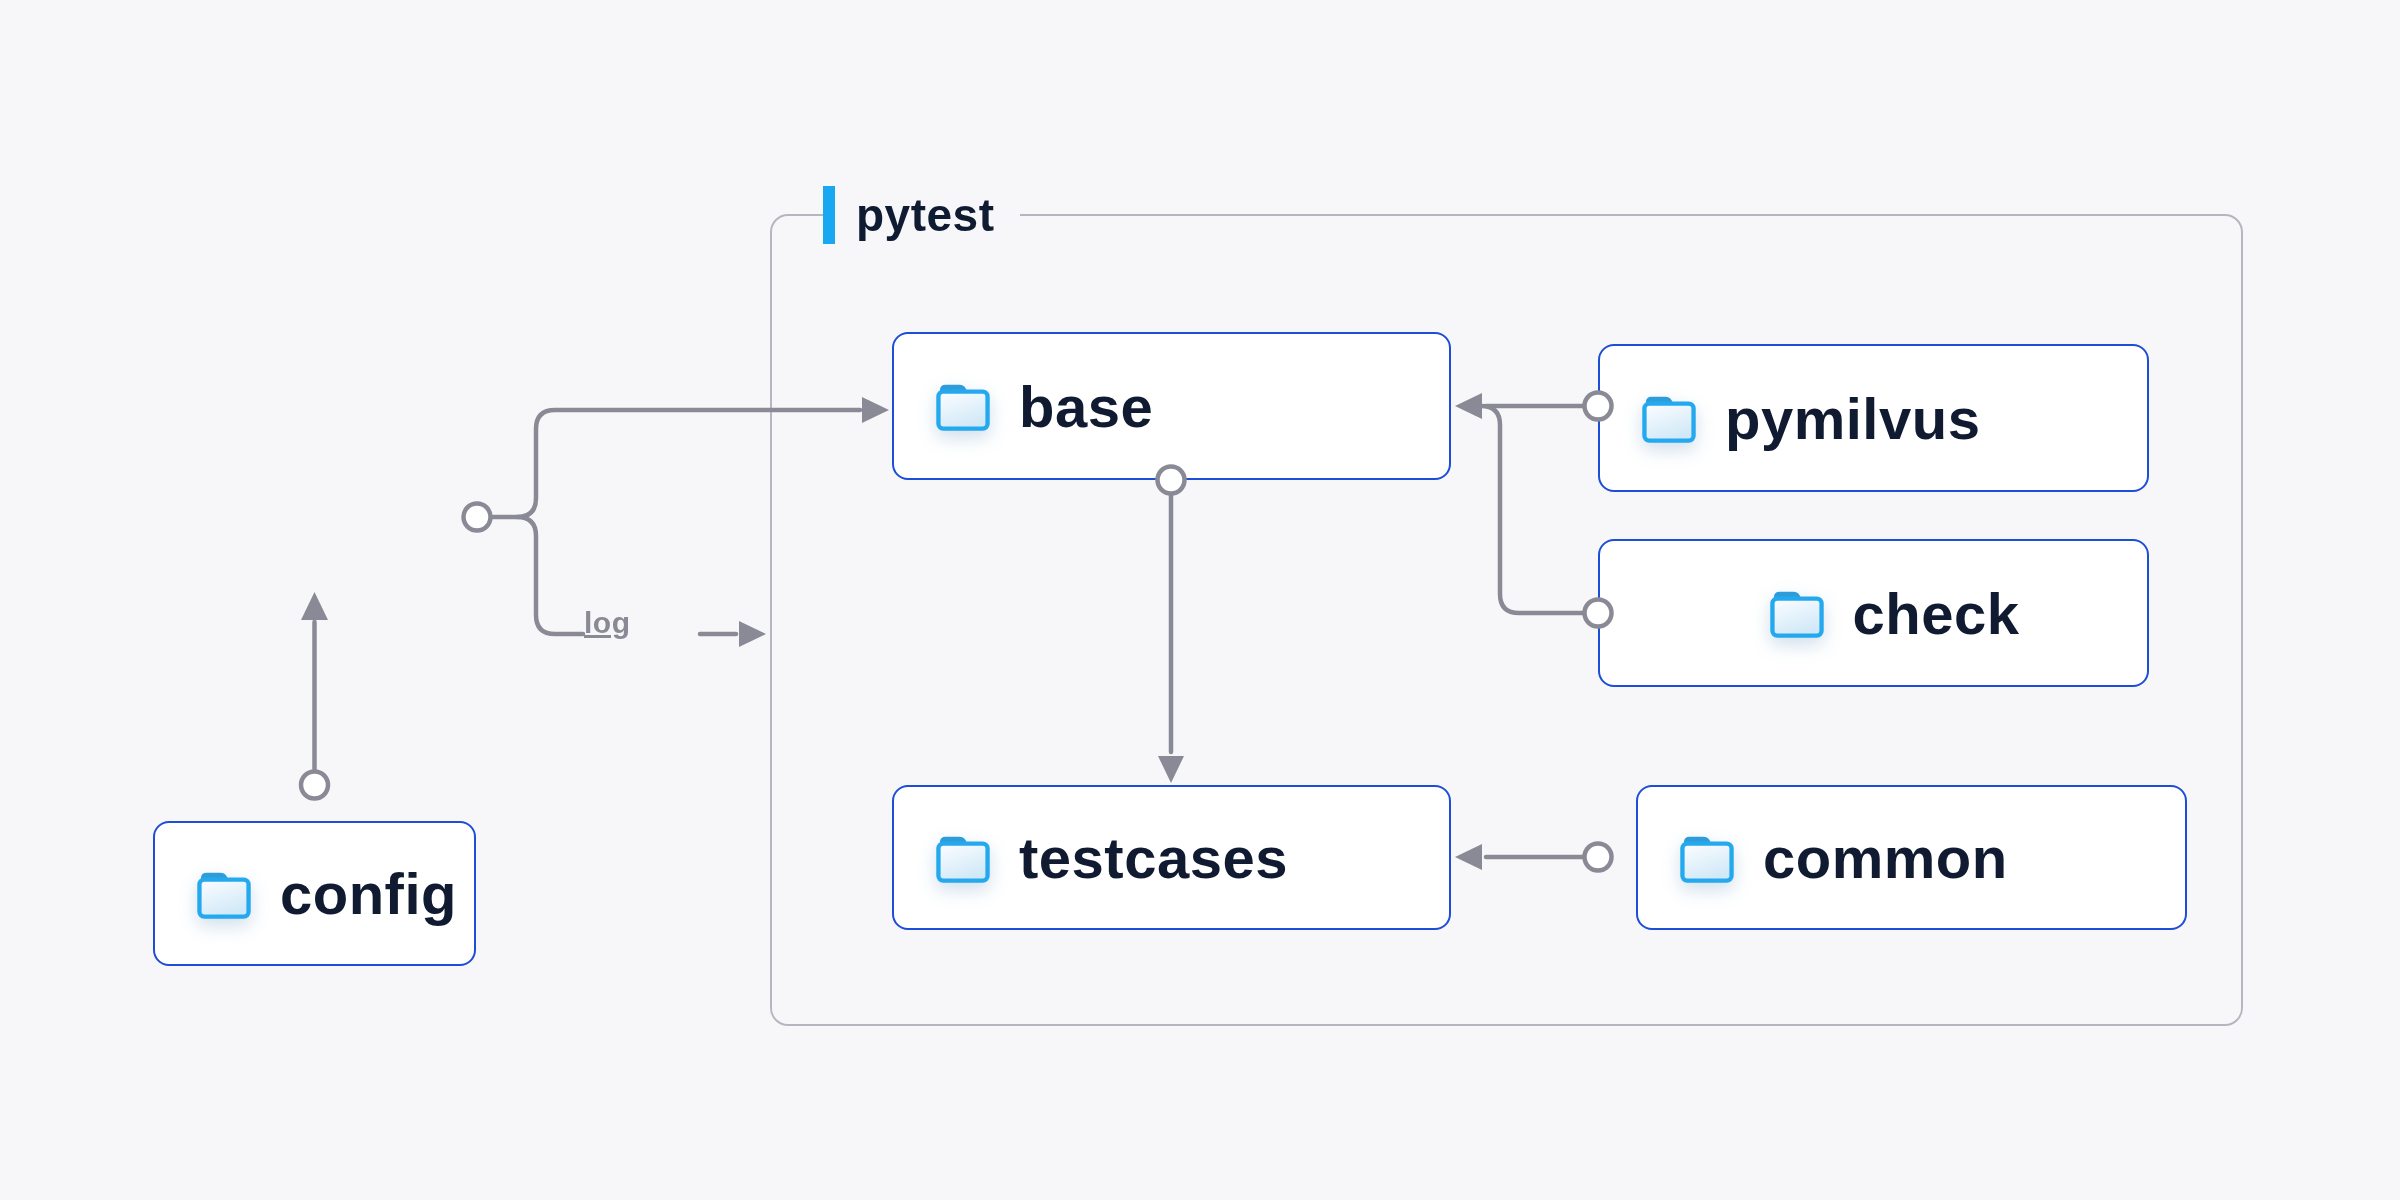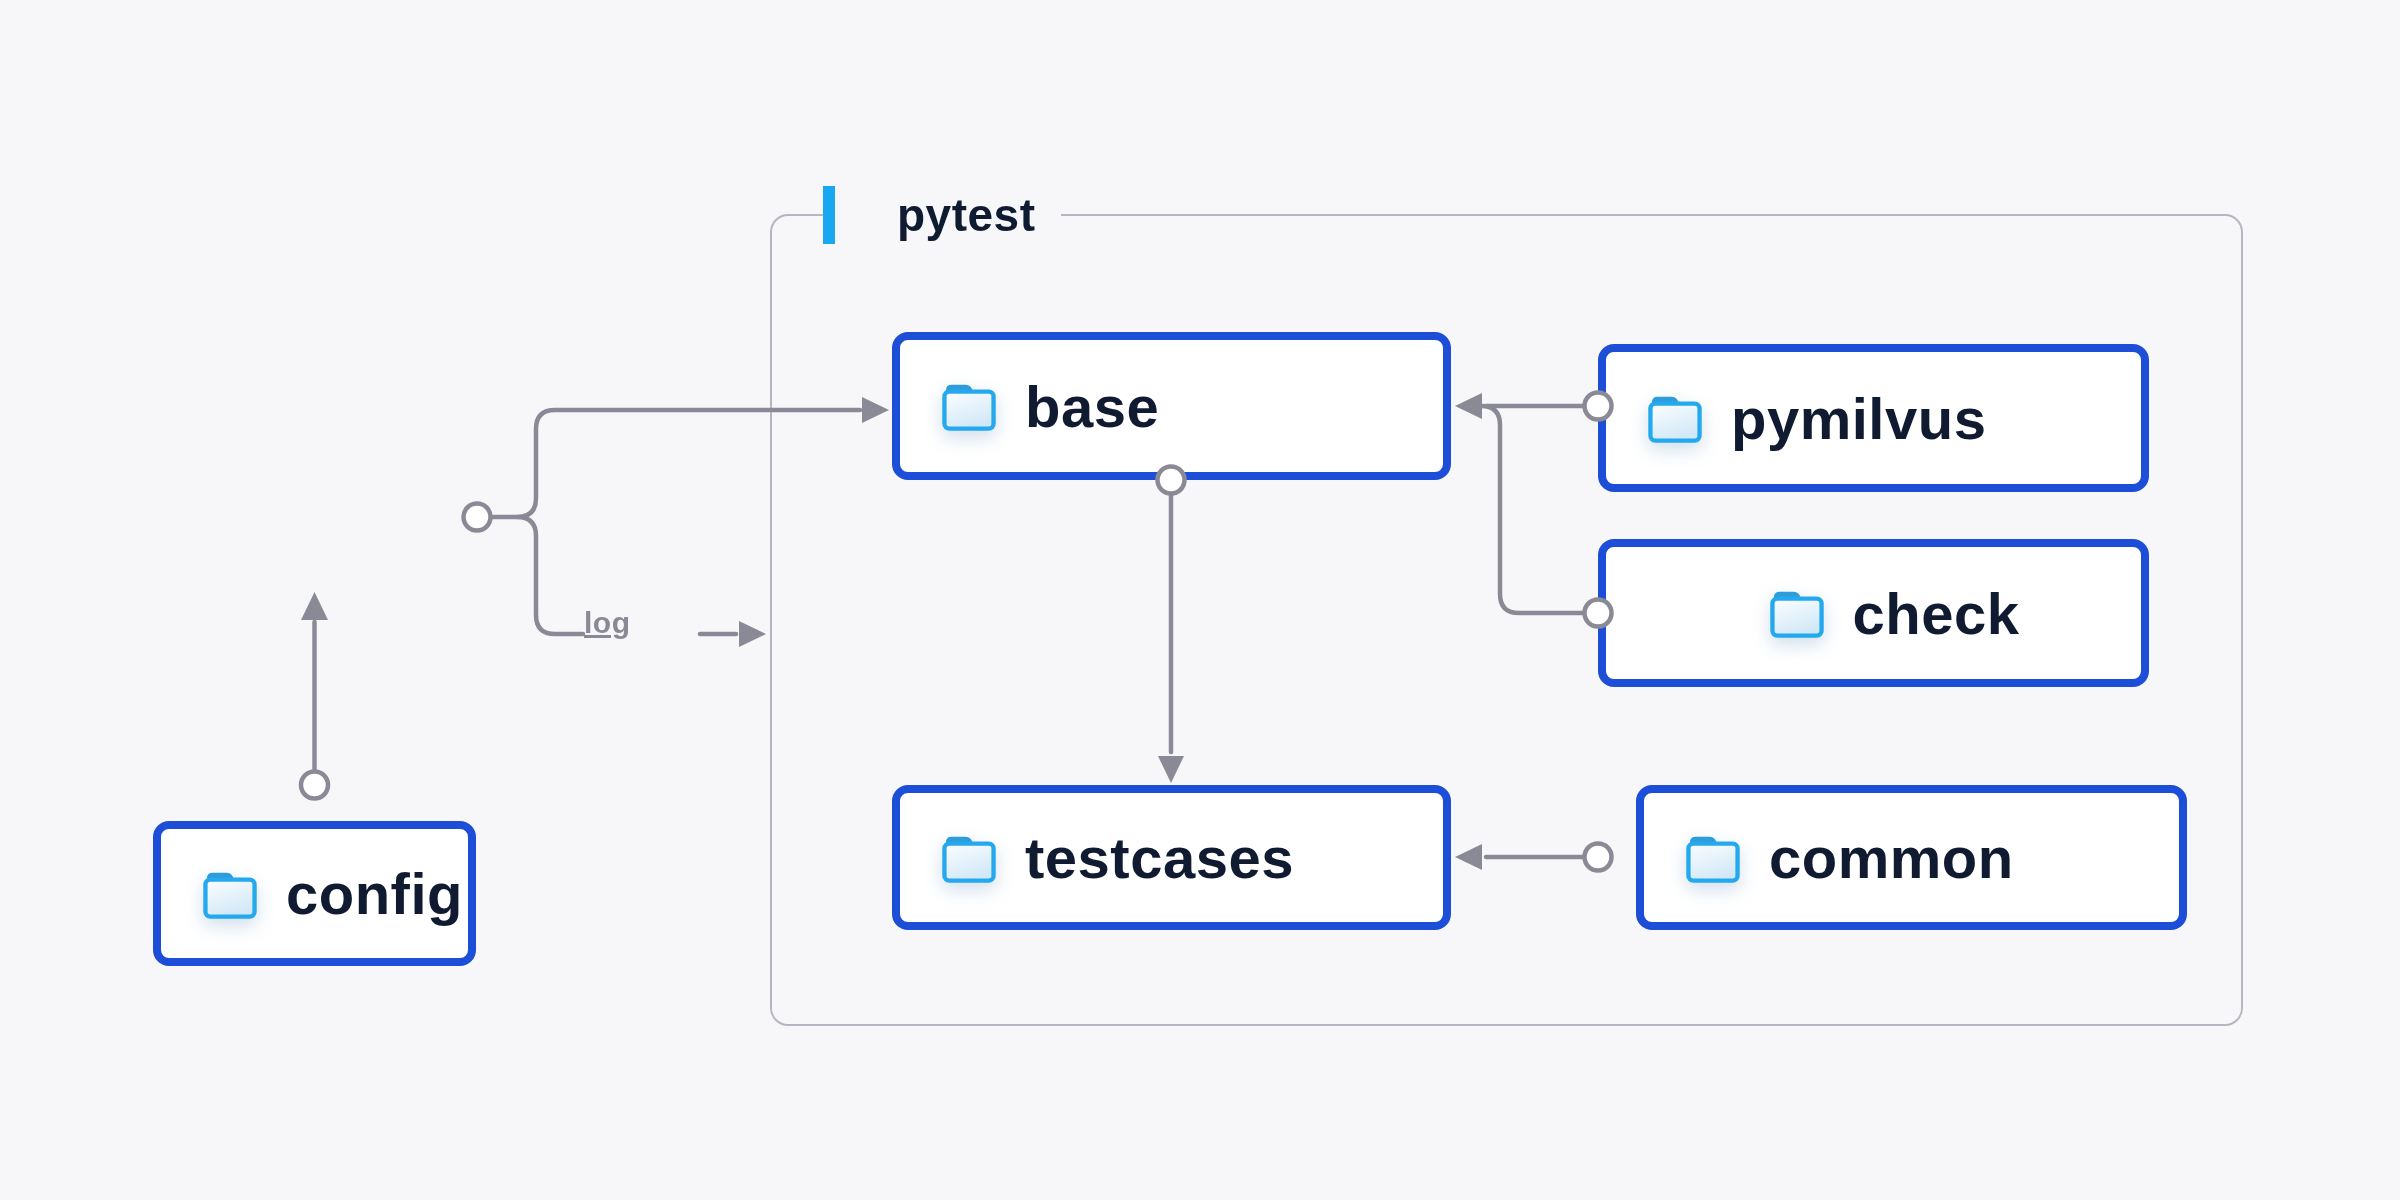--- a/index.html
+++ b/index.html
@@ -41,27 +41,26 @@
     width: 12px;
     height: 58px;
     background: #17a8f1;
     margin-right: 21px;
   }
   .group-label .group-title {
     font-size: 46px;
     font-weight: 700;
     color: #0f1b31;
     letter-spacing: 0.5px;
-    margin-left: 41px;
   }
   
   .node {
     position: absolute;
     background: #ffffff;
-    border: 8px solid #1d4ed8;
+    border: 2px solid #1d4ed8;
     border-radius: 16px;
     box-sizing: border-box;
     display: flex;
     align-items: center;
     padding-left: 40px;
     gap: 27px;
     z-index: 2;
   }
   .node .node-label {
     font-size: 58px;

